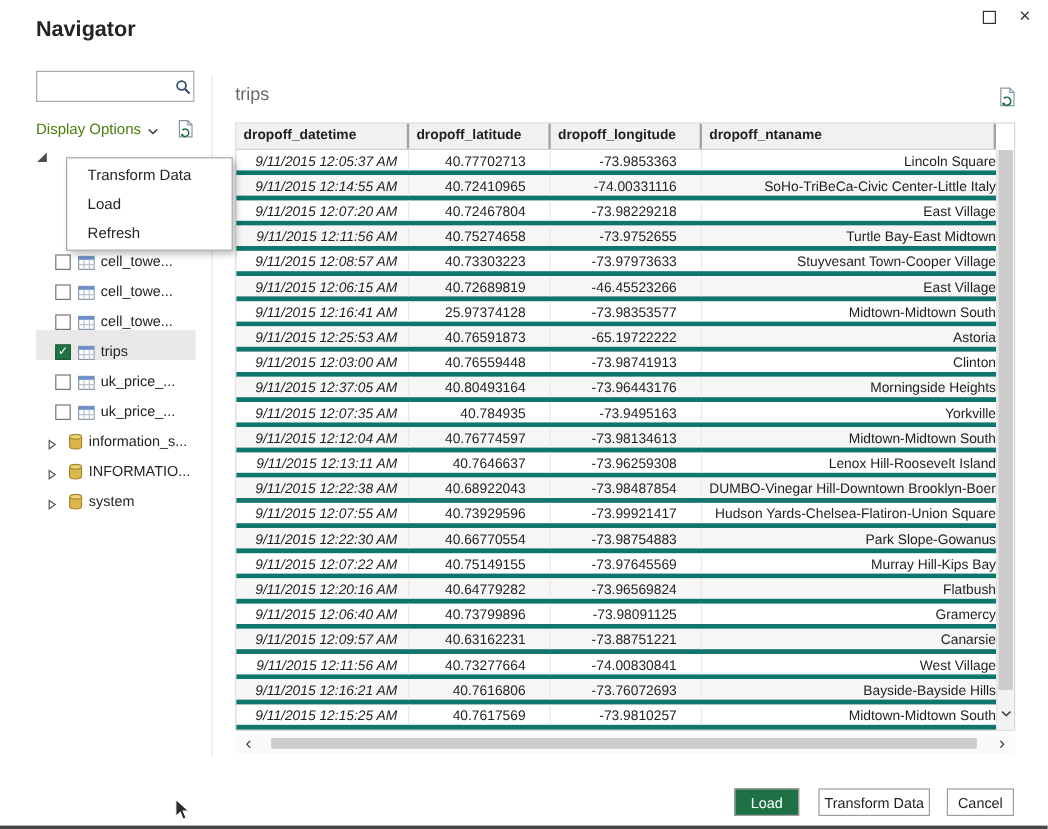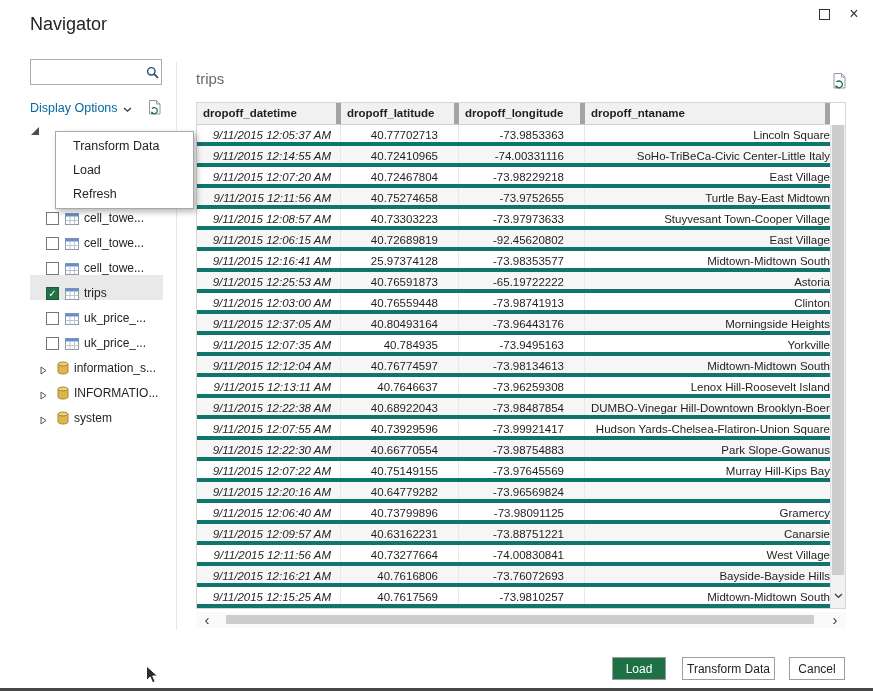--- a/index.html
+++ b/index.html
@@ -2,30 +2,30 @@
 <html><head>
 <meta charset="utf-8">
 <style>
   html,body{margin:0;padding:0;}
   body{
     width:873px;height:691px;position:relative;background:#ffffff;
     font-family:"Liberation Sans","DejaVu Sans",sans-serif;
     overflow:hidden;color:#252423;
   }
   
-  .dialog-title{position:absolute;left:30px;top:14px;font-size:18px;font-weight:400;color:#252423;}
+  .dialog-title{position:absolute;left:30px;top:14px;font-size:18px;font-weight:700;color:#252423;}
   .win-controls{position:absolute;top:3px;right:4px;display:flex;}
   .win-btn{width:30px;height:22px;display:flex;align-items:center;justify-content:center;cursor:default;color:#323130;}
   .max-glyph{width:9px;height:9px;border:1px solid #323130;display:inline-block;}
   .close-glyph{font-size:16px;line-height:16px;}
   
   .search-box{position:absolute;left:30px;top:59px;width:130px;height:24px;border:1px solid #ababab;background:#fff;display:flex;align-items:center;}
   .search-box input{flex:1;border:none;outline:none;height:18px;width:100px;font-size:12px;padding:0 4px;font-family:inherit;background:transparent;}
   .search-icon{width:18px;display:flex;align-items:center;justify-content:center;}
-  .display-options{position:absolute;left:30px;top:100px;display:flex;align-items:center;font-size:12.5px;color:#0369a1;}
+  .display-options{position:absolute;left:30px;top:100px;display:flex;align-items:center;font-size:12.5px;color:#4d7c0f;}
   .display-options .chev{margin-left:5px;margin-top:2px;}
   .sidebar-refresh{position:absolute;left:147px;top:99px;}
   .divider-v{position:absolute;left:176px;top:62px;height:568px;width:1px;background:#e8e8e8;}
   .expanded-arrow{position:absolute;left:31px;top:127px;width:0;height:0;border-left:8px solid transparent;border-bottom:8px solid #4d4d4d;}
   
   .tree{position:absolute;left:28px;top:200px;width:140px;}
   .tree-row{height:25px;display:flex;align-items:flex-end;font-size:12px;color:#252423;white-space:nowrap;}
   .tree-row.table-kind{padding-left:18px;}
   .tree-row.schema-kind{padding-left:12px;}
   .tree-row.selected{background:#e9e9e9;margin-left:2px;padding-left:16px;width:117px;}
@@ -35,21 +35,21 @@
   .expand-glyph{margin-right:4px;display:inline-flex;flex:0 0 auto;}
   .tree-label{overflow:hidden;text-overflow:clip;}
   
   .context-menu{position:absolute;left:55px;top:131px;width:137px;background:#ffffff;border:1px solid #a8a8a8;box-shadow:3px 3px 6px rgba(0,0,0,0.28);z-index:20;padding:2px 0;}
   .menu-item{height:24px;line-height:24px;padding-left:17px;font-size:12.5px;color:#252423;cursor:default;}
   
   .preview-title{position:absolute;left:196px;top:70px;font-size:15px;color:#6a6a6a;}
   .preview-refresh{position:absolute;left:831px;top:72px;}
   .grid{position:absolute;left:196px;top:102px;width:650px;height:507px;border:1px solid #d6d6d6;box-sizing:border-box;background:#fff;}
   .grid-header{display:grid;grid-template-columns:144px 118px 126px minmax(0,1fr);height:22px;background:#f1f1f1;border-bottom:1px solid #cfcfcf;box-sizing:border-box;width:633px;}
-  .hcell{font-size:11.5px;font-weight:700;color:#1f1f1f;line-height:21px;padding-left:6px;border-right:5px solid #a3a3a3;overflow:hidden;white-space:nowrap;box-sizing:border-box;}
+  .hcell{font-size:11.5px;font-weight:700;color:#1f1f1f;line-height:21px;padding-left:6px;border-right:2px solid #a3a3a3;overflow:hidden;white-space:nowrap;box-sizing:border-box;}
   .grid-body{width:633px;}
   .grow{display:grid;grid-template-columns:144px 118px 126px minmax(0,1fr);height:21px;box-sizing:border-box;border-bottom:4px solid #0f766e;}
   .grow:nth-child(even){background:#f6f6f6;}
   .cell{font-size:11.5px;color:#1f1f1f;line-height:20px;border-right:1px solid #e8e8e8;overflow:hidden;white-space:nowrap;box-sizing:border-box;}
   .cell.c0{font-style:italic;text-align:right;padding-right:9px;}
   .cell.c1,.cell.c2{text-align:right;padding-right:20px;}
   .cell.c3{text-align:right;padding-left:6px;border-right:none;}
   
   .vscroll{position:absolute;top:22px;right:0;width:15px;height:483px;background:#f2f2f2;border-left:1px solid #e2e2e2;box-sizing:border-box;}
   .vscroll .thumb{position:absolute;top:0;left:1px;width:12px;height:450px;background:#cdcdcd;}
@@ -285,21 +285,21 @@
       </div>
       <div class="grow">
         <div class="cell c0">9/11/2015 12:08:57 AM</div>
         <div class="cell c1">40.73303223</div>
         <div class="cell c2">-73.97973633</div>
         <div class="cell c3">Stuyvesant Town-Cooper Village</div>
       </div>
       <div class="grow">
         <div class="cell c0">9/11/2015 12:06:15 AM</div>
         <div class="cell c1">40.72689819</div>
-        <div class="cell c2">-92.45620802</div>
+        <div class="cell c2">-46.45523266</div>
         <div class="cell c3">East Village</div>
       </div>
       <div class="grow">
         <div class="cell c0">9/11/2015 12:16:41 AM</div>
         <div class="cell c1">25.97374128</div>
         <div class="cell c2">-73.98353577</div>
         <div class="cell c3">Midtown-Midtown South</div>
       </div>
       <div class="grow">
         <div class="cell c0">9/11/2015 12:25:53 AM</div>
@@ -358,20 +358,21 @@
       <div class="grow">
         <div class="cell c0">9/11/2015 12:07:22 AM</div>
         <div class="cell c1">40.75149155</div>
         <div class="cell c2">-73.97645569</div>
         <div class="cell c3">Murray Hill-Kips Bay</div>
       </div>
       <div class="grow">
         <div class="cell c0">9/11/2015 12:20:16 AM</div>
         <div class="cell c1">40.64779282</div>
         <div class="cell c2">-73.96569824</div>
+        <div class="cell c3">Flatbush</div>
       </div>
       <div class="grow">
         <div class="cell c0">9/11/2015 12:06:40 AM</div>
         <div class="cell c1">40.73799896</div>
         <div class="cell c2">-73.98091125</div>
         <div class="cell c3">Gramercy</div>
       </div>
       <div class="grow">
         <div class="cell c0">9/11/2015 12:09:57 AM</div>
         <div class="cell c1">40.63162231</div>

